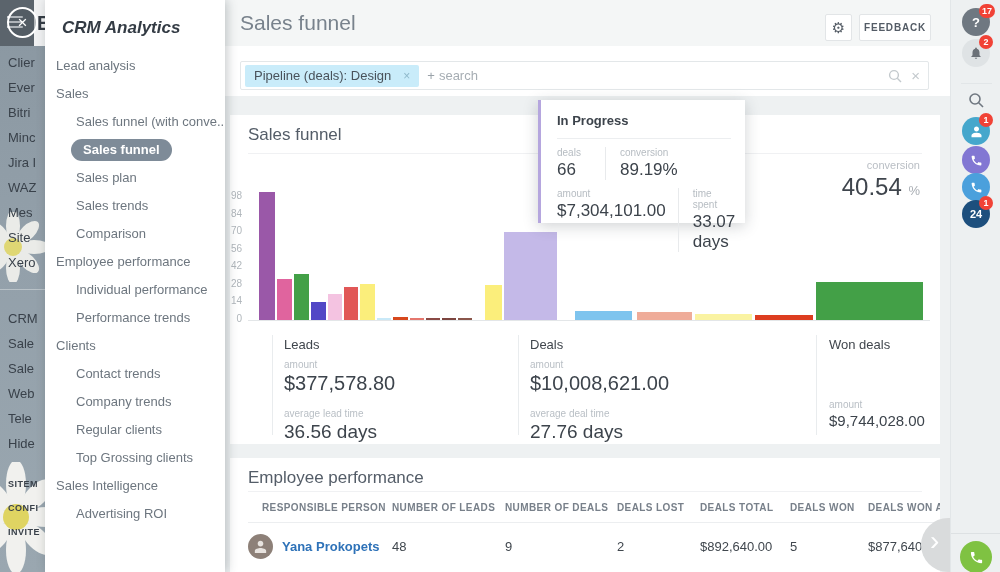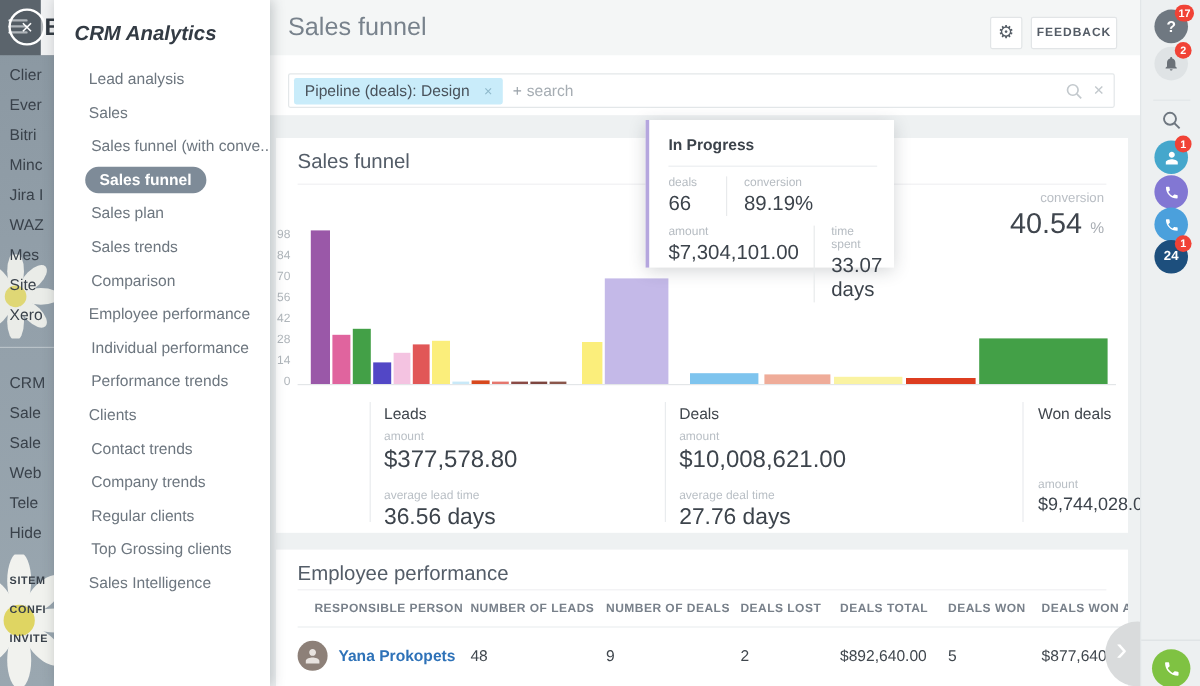--- a/index.html
+++ b/index.html
@@ -15,21 +15,21 @@
   .close-btn { position:absolute; left:7px; top:7px; width:31px; height:31px; border:2px solid #fff; border-radius:50%; background:rgba(70,78,86,.35); color:#fff; font-size:17px; line-height:27px; text-align:center; cursor:pointer; z-index:3; }
   .bg-items { position:absolute; left:0; top:50px; width:225px; }
   .bg-item { height:25px; line-height:25px; padding-left:8px; font-size:13px; color:#39414a; white-space:nowrap; overflow:hidden; }
   .bg-div { height:1px; background:rgba(255,255,255,.35); margin:14px 0 16px 0; width:45px; }
   .bg-footer .bg-item { height:24px; line-height:24px; font-size:9px; font-weight:bold; letter-spacing:.5px; }
   .daisy { position:absolute; }
 
   
   .panel { position:absolute; left:45px; top:0; width:180px; height:572px; background:#fff; z-index:5; box-shadow:2px 0 10px rgba(50,60,70,.28); padding-top:14px; }
   .panel-title { font-size:17px; font-weight:bold; color:#333b44; margin:4px 0 14px 17px;font-style:italic; }
-  .menu-item { height:28px; line-height:28px; padding-left:29px; font-size:13px; color:#6d767f; white-space:nowrap; overflow:hidden; cursor:pointer; }
+  .menu-item { height:28px; line-height:28px; padding-left:11px; font-size:13px; color:#6d767f; white-space:nowrap; overflow:hidden; cursor:pointer; }
   .menu-item.lvl1 { padding-left:31px; }
   .menu-item.active { padding-left:0; }
   .menu-item.active span.pill { display:inline-block; margin-left:26px; background:#7e8b98; color:#fff; font-weight:bold; border-radius:13px; padding:0 12px; height:22px; line-height:22px; }
 
   
   .main { position:absolute; left:225px; top:0; width:725px; height:572px; background:#eef1f2; z-index:2; overflow:hidden; }
   .topbar { position:absolute; left:0; top:0; width:725px; height:46px; background:#f4f6f6; }
   .page-title { position:absolute; left:15px; top:11px; font-size:21px; color:#78828c; }
   .gear-btn { position:absolute; left:600px; top:14px; width:27px; height:27px; background:#fff; border:1px solid #e2e5e7; border-radius:2px; text-align:center; line-height:25px; font-size:15px; color:#565e67; cursor:pointer; }
   .feedback-btn { position:absolute; left:634px; top:14px; width:72px; height:27px; background:#fff; border:1px solid #e2e5e7; border-radius:2px; text-align:center; line-height:25px; font-size:10px; font-weight:bold; letter-spacing:.8px; color:#545c66; cursor:pointer; }
@@ -55,21 +55,21 @@
   .conv { position:absolute; right:20px; top:44px; text-align:right; }
   .conv-label { font-size:11px; color:#b9bec4; }
   .conv-value { font-size:24px; color:#3f454d; margin-top:2px; }
   .conv-value .unit { font-size:13px; color:#a9aeb4; }
 
   .plot { position:absolute; left:18px; top:76px; width:682px; height:130px; border-bottom:1px solid #e3e6e8; }
   .tick { position:absolute; left:-26px; width:20px; text-align:right; font-size:10px; color:#b0b6bb; }
   .bar { position:absolute; bottom:0; cursor:pointer; }
 
   .stats { position:absolute; left:0; top:220px; width:710px; height:105px; }
-  .stat { position:absolute; top:0; height:100px; border-left:1px solid #e9ecee; padding-left:11px;margin-left:36px; }
+  .stat { position:absolute; top:0; height:100px; border-left:1px solid #e9ecee; padding-left:11px; }
   .stat-1 { left:42px; width:240px; }
   .stat-2 { left:288px; width:292px; }
   .stat-3 { left:586px; width:120px;padding-left:12px; }
   .stat-name { font-size:13px; color:#40464d; padding-top:2px; }
   .stat-sub { font-size:10px; color:#b9bfc5; margin-top:7px; }
   .stat-amount { font-size:20px; color:#3d444c; margin-top:2px; }
   .stat-sub2 { font-size:10px; color:#b9bfc5; margin-top:13px; }
   .stat-time { font-size:19px; color:#3d444c; margin-top:2px; }
   .stat-3 .spacer { height:34px; }
   .stat-3 .stat-amount { font-size:15px; }
@@ -189,20 +189,21 @@
       <div class="menu-item lvl1">Comparison</div>
       <div class="menu-item">Employee performance</div>
       <div class="menu-item lvl1">Individual performance</div>
       <div class="menu-item lvl1">Performance trends</div>
       <div class="menu-item">Clients</div>
       <div class="menu-item lvl1">Contact trends</div>
       <div class="menu-item lvl1">Company trends</div>
       <div class="menu-item lvl1">Regular clients</div>
       <div class="menu-item lvl1">Top Grossing clients</div>
       <div class="menu-item">Sales Intelligence</div>
+      <div class="menu-item lvl1">Advertising ROI</div>
     </div>
 </div>
 
 <div class="main">
   <div class="topbar">
     <div class="page-title">Sales funnel</div>
     <div class="gear-btn"><span>⚙</span></div>
     <div class="feedback-btn">FEEDBACK</div>
   </div>
 

